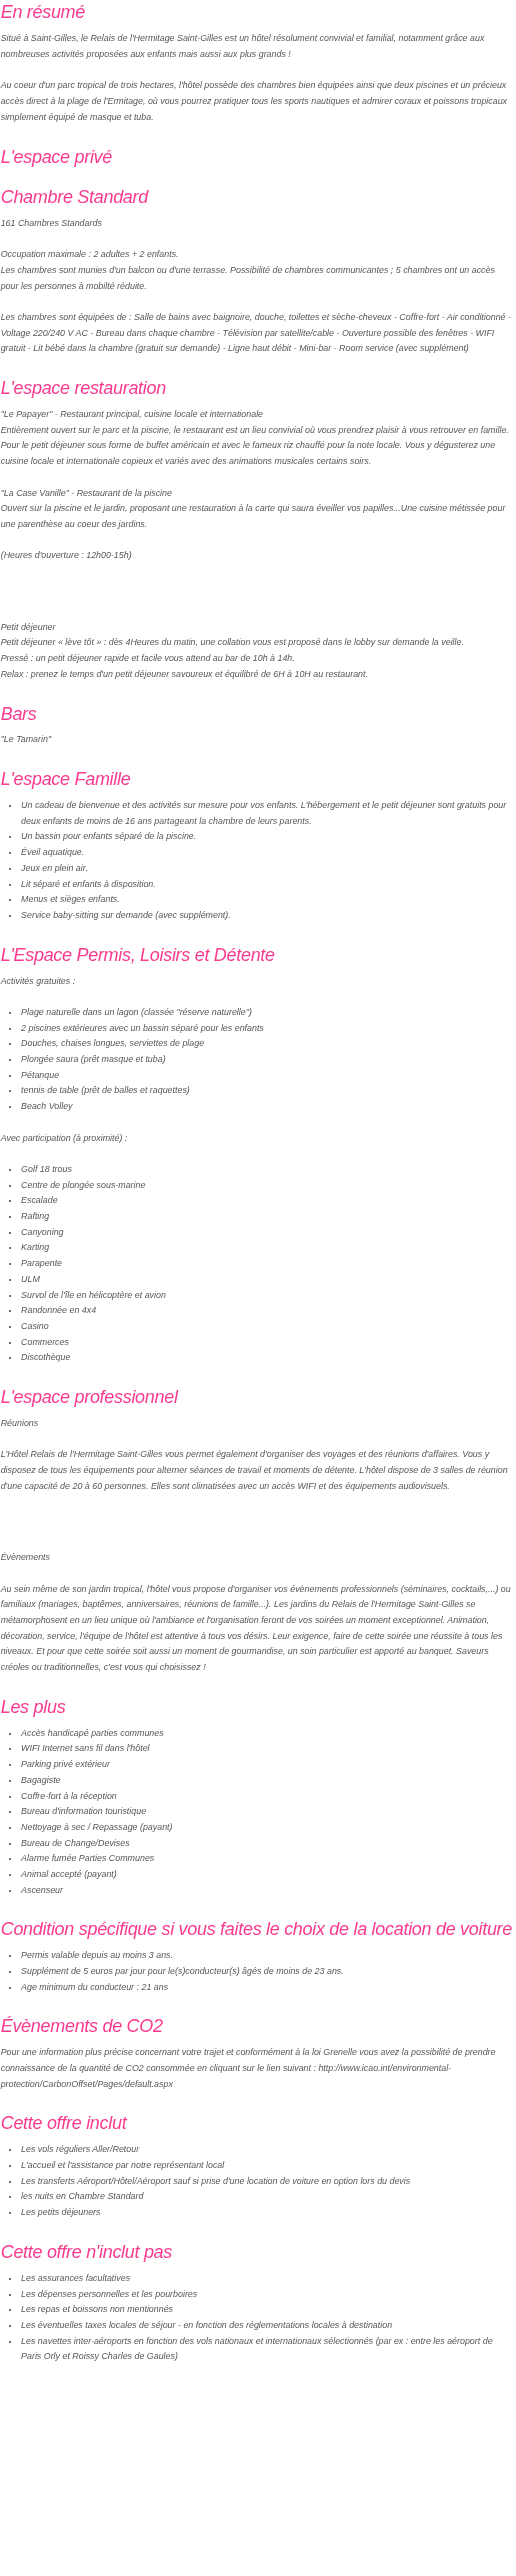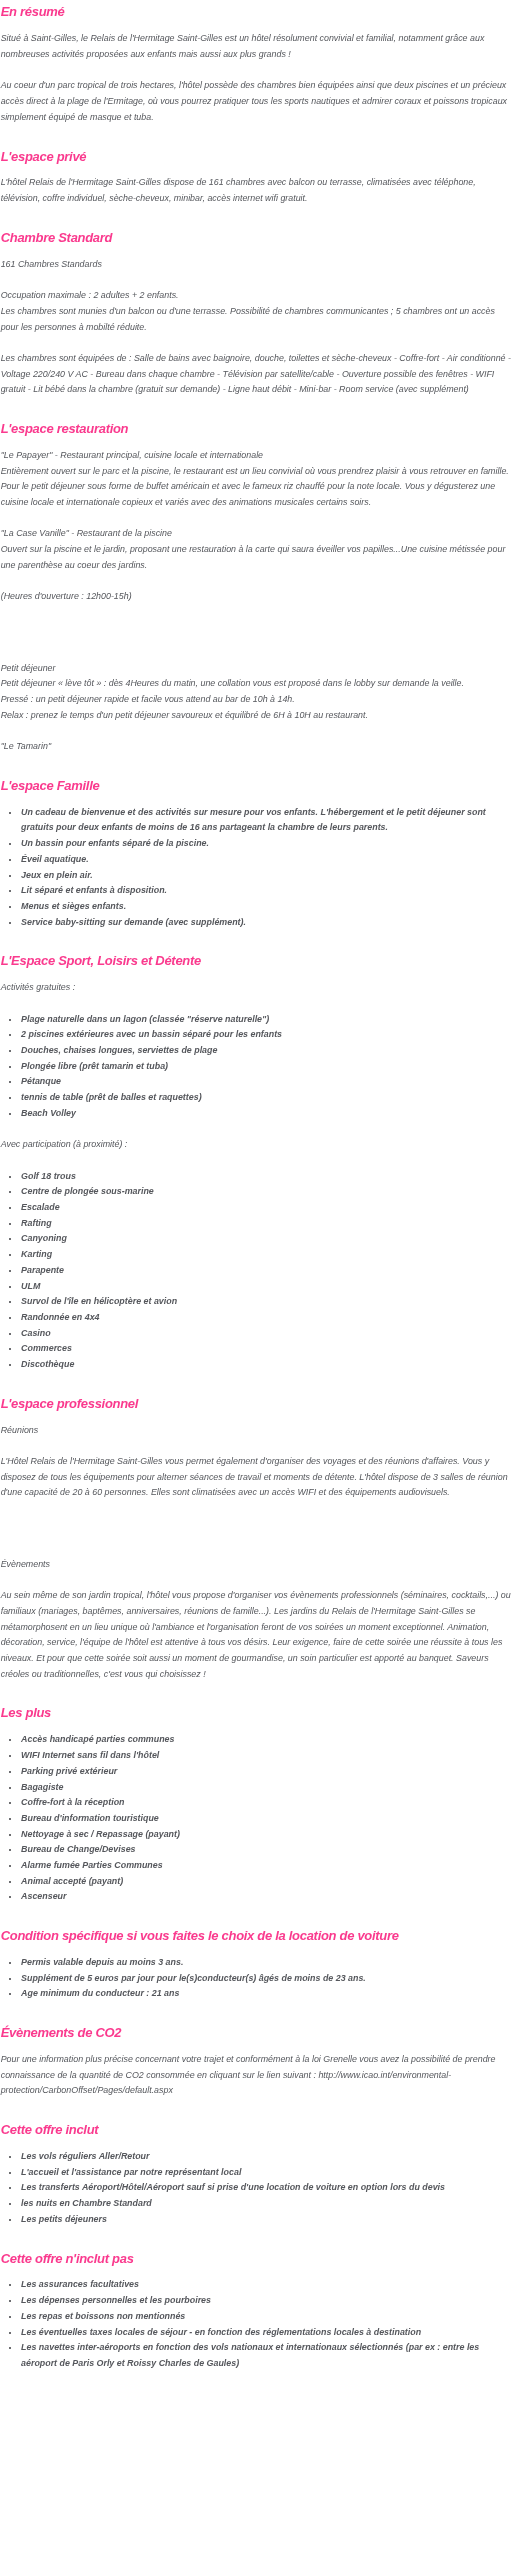--- a/index.html
+++ b/index.html
@@ -14,42 +14,41 @@
     font-family: "Liberation Sans", "DejaVu Sans", sans-serif;
     font-style: italic;
     font-size: 8.9px;
     line-height: 15.7px;
     color: #55575c;
     overflow-wrap: anywhere;
   }
   h2.section-heading {
     color: var(--accent, #fa3a8e);
     font-style: italic;
-    font-weight: 700;
-    font-size: 13px;
+    font-weight: 400;
+    font-size: 18px;
     line-height: 18.4px;
     letter-spacing: -0.3px;
     margin: 22px 0 9.5px 0;
   }
   section:first-child h2.section-heading {
     margin-top: 2px;
   }
   p.paragraph {
     margin: 0 0 15.7px 0;
     white-space: pre-line;
   }
   ul.bullet-list {
     margin: 8.2px 0 15.7px 0;
     padding: 0 0 0 19px;
     list-style: disc;
   }
   ul.bullet-list li {
     margin: 0;
     padding-left: 1.4px;
-    font-weight: bold;
   }
   ul.bullet-list li::marker {
     color: #3d3e42;
     font-size: 7.5px;
   }
   .spacer {
     height: 40px;
   }
 </style>
 </head>
@@ -57,21 +56,20 @@
 
 <main class="doc" style="color: rgb(85, 87, 92);">
   <div id="document-root">
       <section>
         <h2 class="section-heading">En résumé</h2>
         <p class="paragraph">Situé à Saint-Gilles, le Relais de l'Hermitage Saint-Gilles est un hôtel résolument convivial et familial, notamment grâce aux nombreuses activités proposées aux enfants mais aussi aux plus grands !</p>
         <p class="paragraph">Au coeur d'un parc tropical de trois hectares, l'hôtel possède des chambres bien équipées ainsi que deux piscines et un précieux accès direct à la plage de l'Ermitage, où vous pourrez pratiquer tous les sports nautiques et admirer coraux et poissons tropicaux simplement équipé de masque et tuba.</p>
       </section>
       <section>
         <h2 class="section-heading">L'espace privé</h2>
-        <p class="paragraph">L'hôtel Relais de l'Hermitage Saint-Gilles dispose de 161 chambres avec balcon ou terrasse, climatisées avec téléphone, télévision, coffre individuel, sèche-cheveux, minibar, accès internet wifi gratuit.</p>
       </section>
       <section>
         <h2 class="section-heading">Chambre Standard</h2>
         <p class="paragraph">161 Chambres Standards</p>
         <p class="paragraph">Occupation maximale : 2 adultes + 2 enfants.
 Les chambres sont munies d'un balcon ou d'une terrasse. Possibilité de chambres communicantes ; 5 chambres ont un accès pour les personnes à mobilté réduite.</p>
         <p class="paragraph">Les chambres sont équipées de : Salle de bains avec baignoire, douche, toilettes et sèche-cheveux - Coffre-fort - Air conditionné - Voltage 220/240 V AC - Bureau dans chaque chambre - Télévision par satellite/cable - Ouverture possible des fenêtres - WIFI gratuit - Lit bébé dans la chambre (gratuit sur demande) - Ligne haut débit - Mini-bar - Room service (avec supplément)</p>
       </section>
       <section>
         <h2 class="section-heading">L'espace restauration</h2>
@@ -80,42 +78,43 @@
         <p class="paragraph">"La Case Vanille" - Restaurant de la piscine
 Ouvert sur la piscine et le jardin, proposant une restauration à la carte qui saura éveiller vos papilles...Une cuisine métissée pour une parenthèse au coeur des jardins.</p>
         <p class="paragraph">(Heures d'ouverture : 12h00-15h)</p>
         <div class="spacer"></div>
         <p class="paragraph">Petit déjeuner
 Petit déjeuner «  lève tôt » : dès 4Heures du matin, une collation vous est proposé dans le lobby sur demande la veille.
 Pressé : un petit déjeuner rapide et facile vous attend au bar de 10h à 14h.
 Relax : prenez le temps d'un petit déjeuner savoureux et équilibré de 6H à 10H au restaurant.</p>
       </section>
       <section>
+        <h2 class="section-heading">Bars</h2>
         <p class="paragraph">"Le Tamarin"</p>
       </section>
       <section>
         <h2 class="section-heading">L'espace Famille</h2>
         <ul class="bullet-list">
           <li>Un cadeau de bienvenue et des activités sur mesure pour vos enfants. L'hébergement et le petit déjeuner sont gratuits pour deux enfants de moins de 16 ans partageant la chambre de leurs parents.</li>
           <li>Un bassin pour enfants séparé de la piscine.</li>
           <li>Éveil aquatique.</li>
           <li>Jeux en plein air.</li>
           <li>Lit séparé et enfants à disposition.</li>
           <li>Menus et sièges enfants.</li>
           <li>Service baby-sitting sur demande (avec supplément).</li>
         </ul>
       </section>
       <section>
-        <h2 class="section-heading">L'Espace Sport, Loisirs et Détente</h2>
+        <h2 class="section-heading">L'Espace Permis, Loisirs et Détente</h2>
         <p class="paragraph">Activités gratuites :</p>
         <ul class="bullet-list">
           <li>Plage naturelle dans un lagon (classée "réserve naturelle")</li>
           <li>2 piscines extérieures avec un bassin séparé pour les enfants</li>
           <li>Douches, chaises longues, serviettes de plage</li>
-          <li>Plongée libre (prêt tamarin et tuba)</li>
+          <li>Plongée saura (prêt masque et tuba)</li>
           <li>Pétanque</li>
           <li>tennis de table (prêt de balles et raquettes)</li>
           <li>Beach Volley</li>
         </ul>
         <p class="paragraph">Avec participation (à proximité) :</p>
         <ul class="bullet-list">
           <li>Golf 18 trous</li>
           <li>Centre de plongée sous-marine</li>
           <li>Escalade</li>
           <li>Rafting</li>

